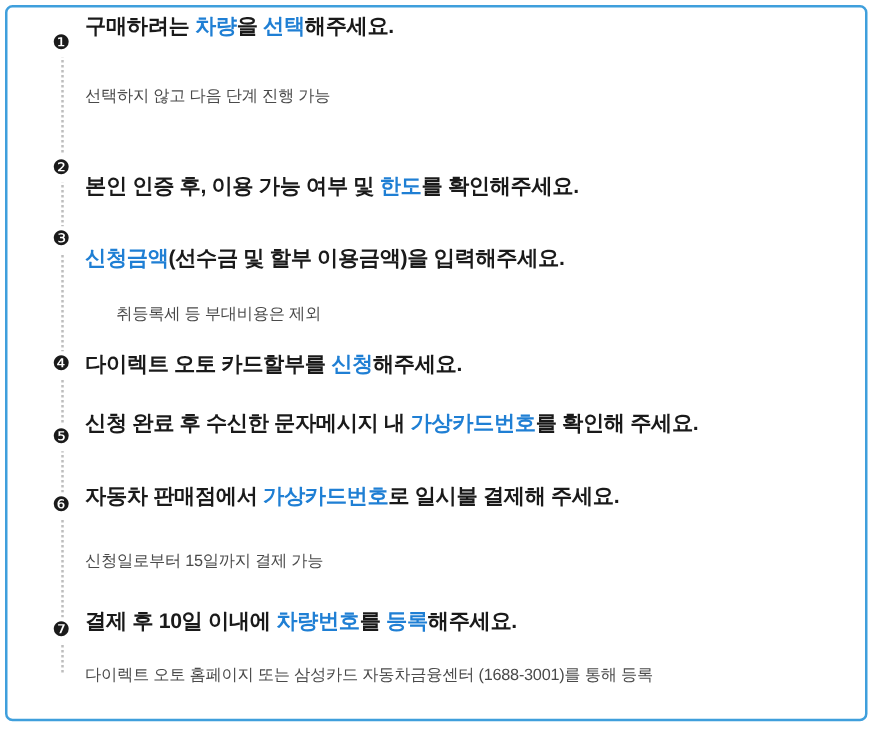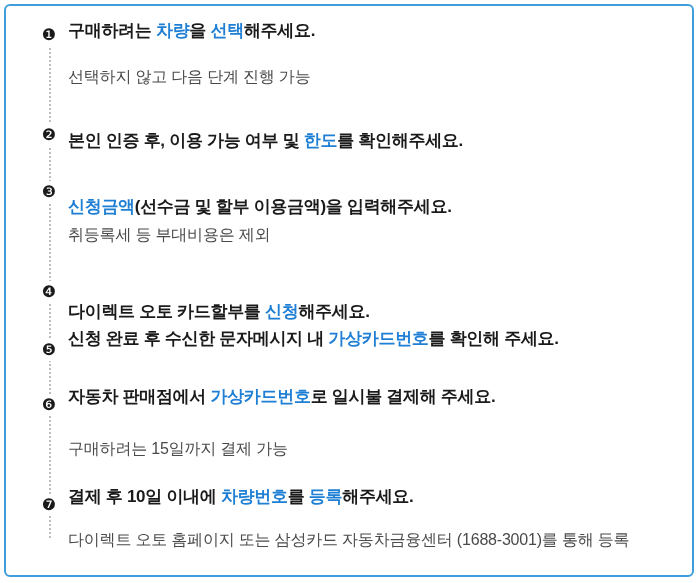--- a/index.html
+++ b/index.html
@@ -63,59 +63,59 @@
     color: #1a1a1a;
     white-space: nowrap;
     letter-spacing: -0.3px;
   }
   .title .hl {
     color: #1f7fd4;
   }
   .sub {
     position: absolute;
     left: 62px;
-    font-size: 16px;
+    font-size: 13px;
     line-height: 18px;
     color: #4a4a4a;
     white-space: nowrap;
     letter-spacing: -0.2px;
   }
 </style>
 </head>
 <body>
 
 <div class="card">
   <div class="dotted-line"></div>
   <ol class="steps">
       <li class="step">
         <span class="num" style="top: 18px;">❶</span>
-        <span class="title" style="top: 14px;"><span>구매하려는 </span><span class="hl">차량</span><span>을 </span><span class="hl">선택</span><span>해주세요.</span></span>
+        <span class="title" style="top: 4px;"><span>구매하려는 </span><span class="hl">차량</span><span>을 </span><span class="hl">선택</span><span>해주세요.</span></span>
         <span class="sub" style="top: 62px;">선택하지 않고 다음 단계 진행 가능</span>
       </li>
       <li class="step">
         <span class="num" style="top: 118px;">❷</span>
-        <span class="title" style="top: 124px;"><span>본인 인증 후, 이용 가능 여부 및 </span><span class="hl">한도</span><span>를 확인해주세요.</span></span>
+        <span class="title" style="top: 132px;"><span>본인 인증 후, 이용 가능 여부 및 </span><span class="hl">한도</span><span>를 확인해주세요.</span></span>
       </li>
       <li class="step">
         <span class="num" style="top: 175px;">❸</span>
         <span class="title" style="top: 190px;"><span class="hl">신청금액</span><span>(선수금 및 할부 이용금액)을 입력해주세요.</span></span>
-        <span class="sub" style="top: 220px;">취등록세 등 부대비용은 제외</span>
+        <span class="sub" style="top: 236px; margin-left: 25px;">취등록세 등 부대비용은 제외</span>
       </li>
       <li class="step">
         <span class="num" style="top: 275px;">❹</span>
-        <span class="title" style="top: 275px; margin-top: 20px;"><span>다이렉트 오토 카드할부를 </span><span class="hl">신청</span><span>해주세요.</span></span>
+        <span class="title" style="top: 275px;"><span>다이렉트 오토 카드할부를 </span><span class="hl">신청</span><span>해주세요.</span></span>
       </li>
       <li class="step">
         <span class="num" style="top: 333px;">❺</span>
         <span class="title" style="top: 322px;"><span>신청 완료 후 수신한 문자메시지 내 </span><span class="hl">가상카드번호</span><span>를 확인해 주세요.</span></span>
       </li>
       <li class="step">
         <span class="num" style="top: 388px;">❻</span>
         <span class="title" style="top: 380px;"><span>자동차 판매점에서 </span><span class="hl">가상카드번호</span><span>로 일시불 결제해 주세요.</span></span>
-        <span class="sub" style="top: 434px;">구매하려는 15일까지 결제 가능</span>
+        <span class="sub" style="top: 434px;">신청일로부터 15일까지 결제 가능</span>
       </li>
       <li class="step">
         <span class="num" style="top: 488px;">❼</span>
         <span class="title" style="top: 480px;"><span>결제 후 10일 이내에 </span><span class="hl">차량번호</span><span>를 </span><span class="hl">등록</span><span>해주세요.</span></span>
         <span class="sub" style="top: 525px; text-align: center;">다이렉트 오토 홈페이지 또는 삼성카드 자동차금융센터 (1688-3001)를 통해 등록</span>
       </li>
     </ol>
 </div>
 
 </body></html>

